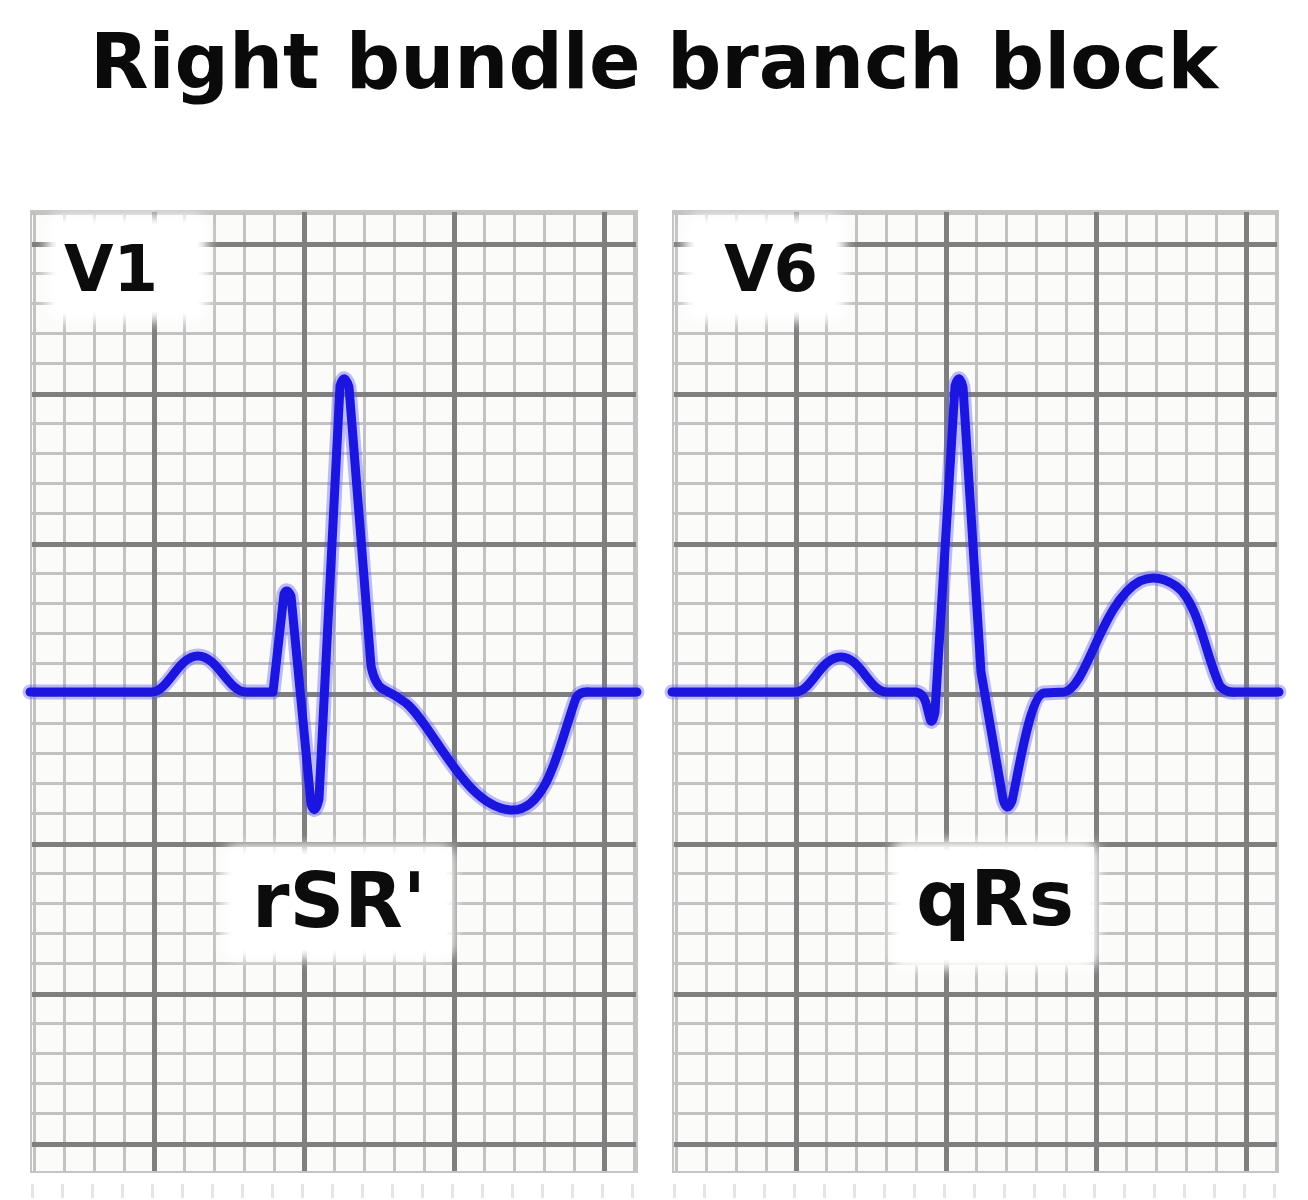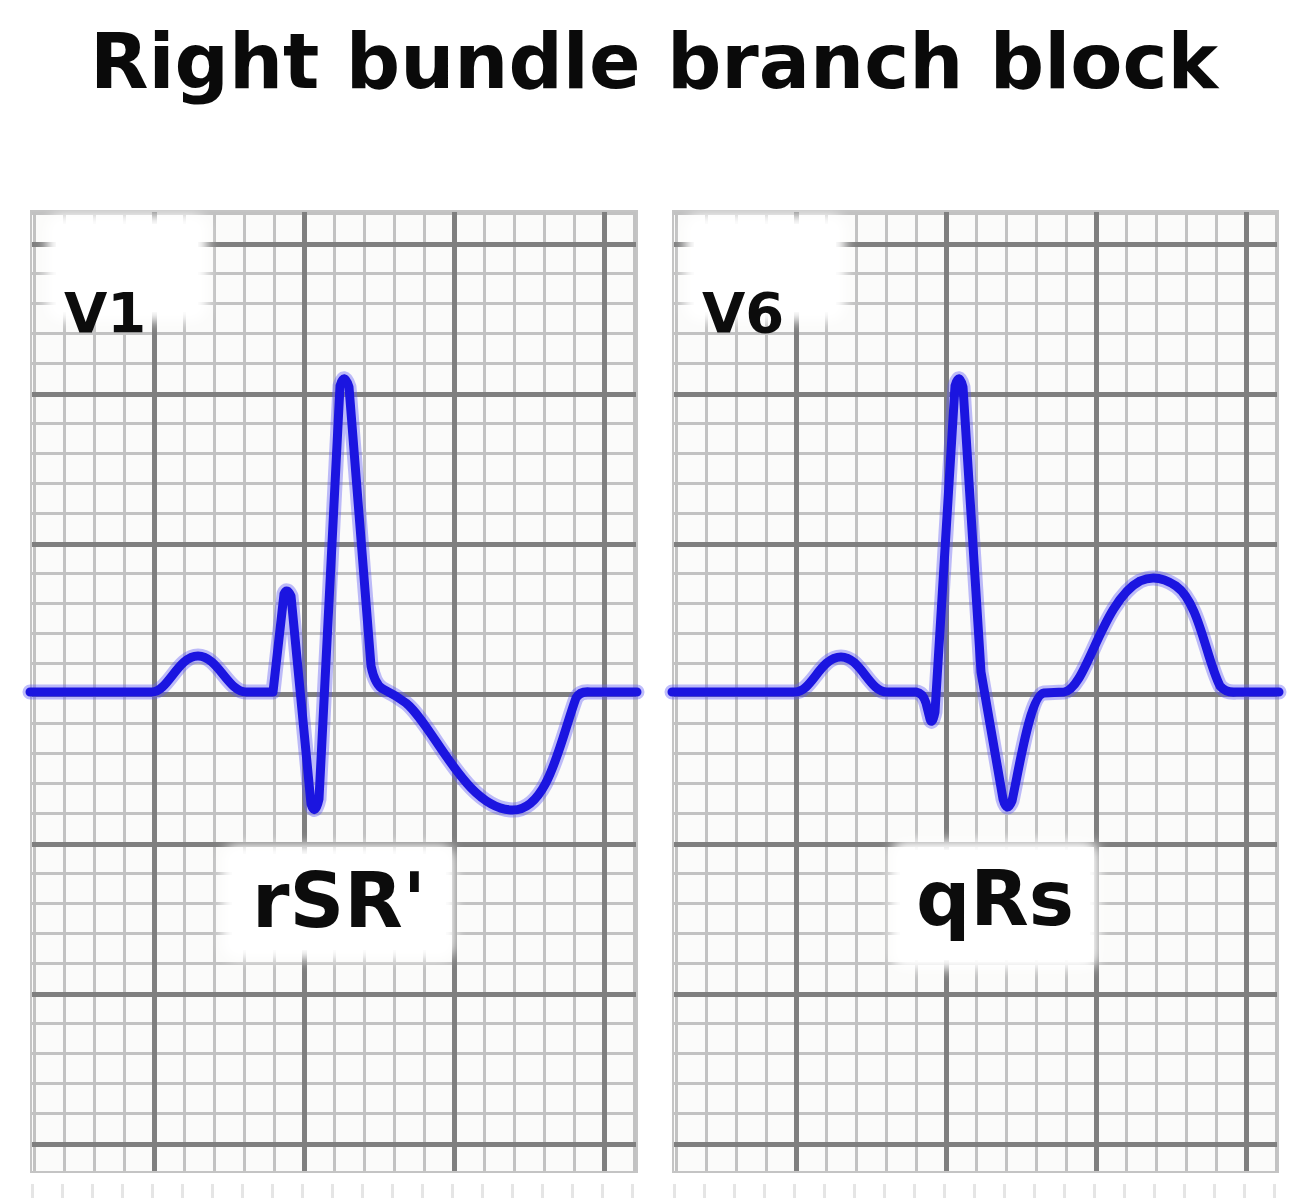--- a/index.html
+++ b/index.html
@@ -34,24 +34,24 @@
   #strip-v1{left:30px;width:608px;}
   #strip-v6{left:672px;width:607px;}
   .label-patch{
     position:absolute;background:#ffffff;box-shadow:0 0 12px 9px #ffffff;border-radius:6px;
   }
   #patch-v1{left:56px;top:224px;width:142px;height:88px;}
   #patch-v6{left:694px;top:224px;width:142px;height:88px;}
   #patch-rsr{left:232px;top:854px;width:214px;height:96px;}
   #patch-qrs{left:900px;top:850px;width:190px;height:110px;}
   .lead-label{
-    position:absolute;color:#0c0c0c;font-weight:700;font-size:56px;line-height:86px;white-space:nowrap;margin-top:44px;
+    position:absolute;color:#0c0c0c;font-weight:700;font-size:64px;line-height:86px;white-space:nowrap;
   }
   #label-v1{left:64px;top:226px;}
-  #label-v6{left:702px;top:226px;}
+  #label-v6{left:724px;top:226px;}
   .morph-label{
     position:absolute;color:#0c0c0c;font-weight:700;font-size:76px;line-height:86px;
     text-align:center;white-space:nowrap;
   }
   #label-rsr{left:228px;top:858px;width:222px;}
   #label-qrs{left:896px;top:856px;width:198px;}
   #trace-svg{position:absolute;left:0;top:0;pointer-events:none;}
   .trace-halo{fill:none;stroke:rgba(95,90,245,0.40);stroke-width:15;stroke-linejoin:round;stroke-linecap:round;}
   .trace-main{fill:none;stroke:#1b15e0;stroke-width:9;stroke-linejoin:round;stroke-linecap:round;}
 </style>

